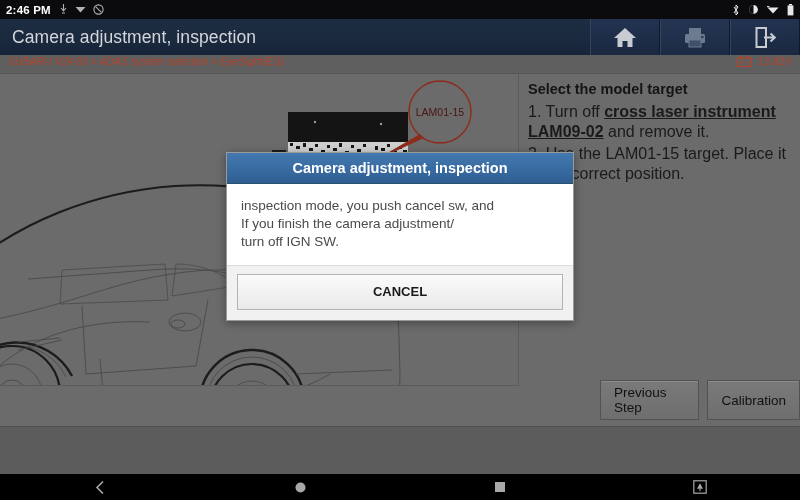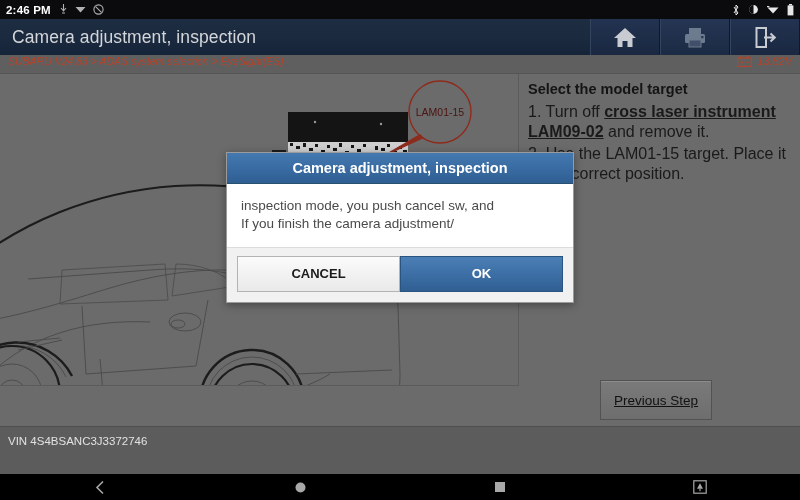--- a/index.html
+++ b/index.html
@@ -86,21 +86,20 @@
     position:absolute; top:306px; left:600px;
     display:flex; gap:8px;
   }
   .act-btn {
     height:40px; padding:8px 13px;
     display:flex; align-items:center; justify-content:center;
     background:linear-gradient(to bottom,#7a7a7a,#6e6e6e);
     border:1px solid #525252;
     color:#111; font-size:13.5px; cursor:pointer;
     box-shadow:inset 0 1px 0 rgba(255,255,255,.14);
-    text-decoration:underline;
   }
 
   
   .footer {
     position:absolute; top:426px; left:0; width:800px; height:48px;
     background:#5c5c5c; border-top:1px solid #4e4e4e;
     padding:6px 0 0 8px;
   }
   .footer-line { color:#e2e2e2; font-size:11.5px; line-height:1.5; }
 
@@ -326,25 +325,25 @@
       <div class="info-step">
         <span>1. Turn off </span><b>cross laser instrument LAM09-02</b><span> and remove it.</span>
       </div>
       <div class="info-step">
         <span>2. Use the LAM01-15 target. Place it in </span><span>the correct position.</span>
       </div>
     </div>
 
     <div class="actions">
       <div class="act-btn">Previous Step</div>
+      <div class="act-btn">Calibration</div>
     </div>
   </div>
 
   <div class="footer">
-    <div class="footer-line">VIN 4S4BSANC3J3372746</div>
   </div>
 
   <div class="navbar">
     <div class="nav-item">
       <svg width="13" height="15" viewBox="0 0 13 15">
         <path d="M9 1.5 L3 7.5 L9 13.5" fill="none" stroke="#a8a8a8" stroke-width="1.6"></path>
       </svg>
     </div>
     <div class="nav-item">
       <svg width="13" height="13" viewBox="0 0 13 13">
@@ -364,20 +363,20 @@
       </svg>
     </div>
   </div>
 
   <div class="scrim"></div>
   <div class="dialog">
     <div class="dlg-head">Camera adjustment, inspection</div>
     <div class="dlg-body">
       <div>inspection mode, you push cancel sw, and</div>
       <div>If you finish the camera adjustment/</div>
+      <div>turn off IGN SW.</div>
     </div>
     <div class="dlg-foot">
       <div class="dlg-btn cancel">CANCEL</div>
-      <div class="dlg-btn ok">OK</div>
     </div>
   </div>
 
 </div>
 
 </body></html>

